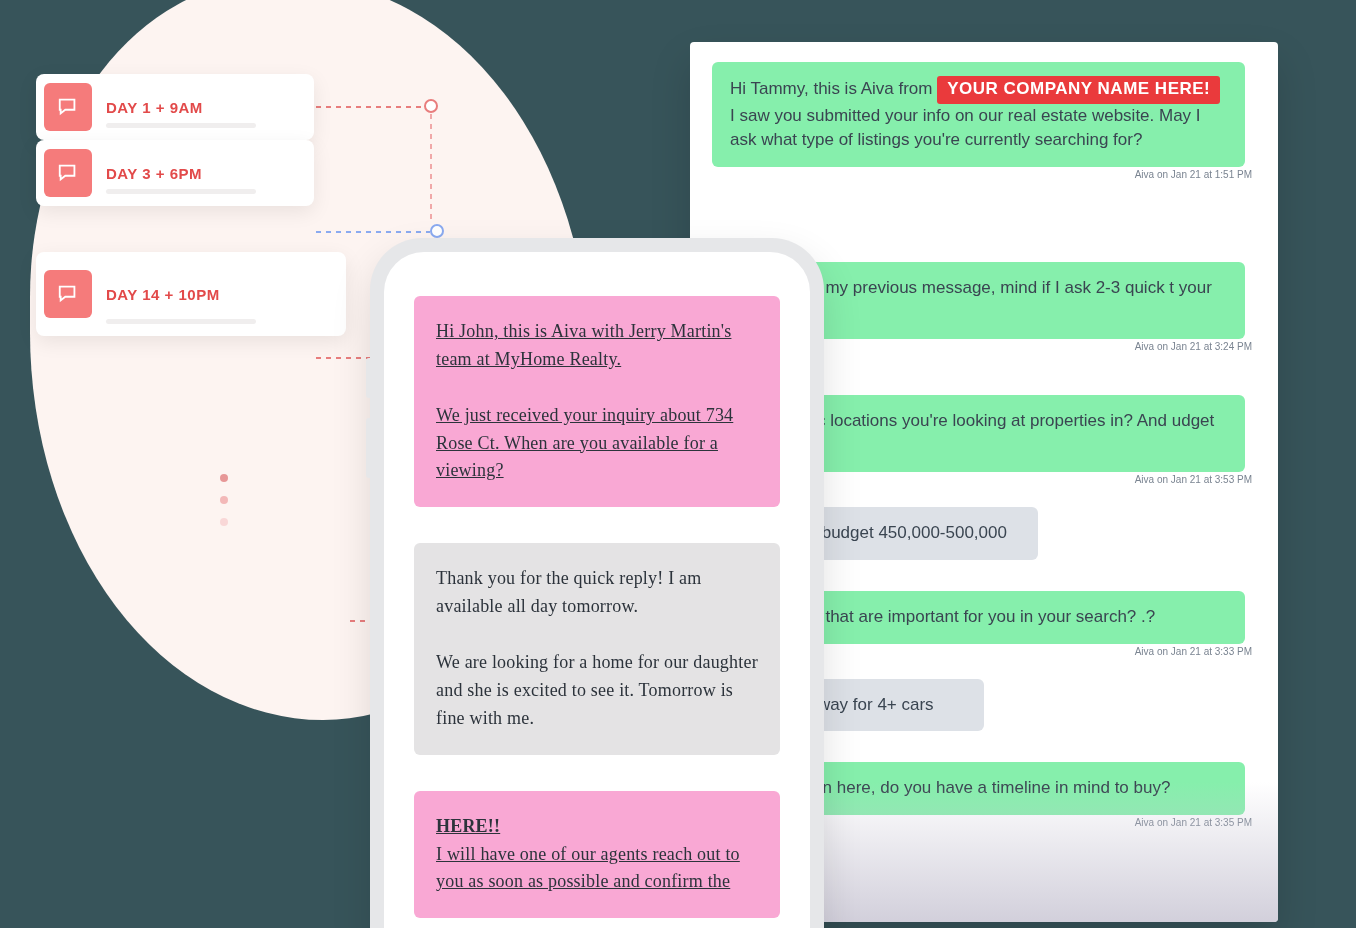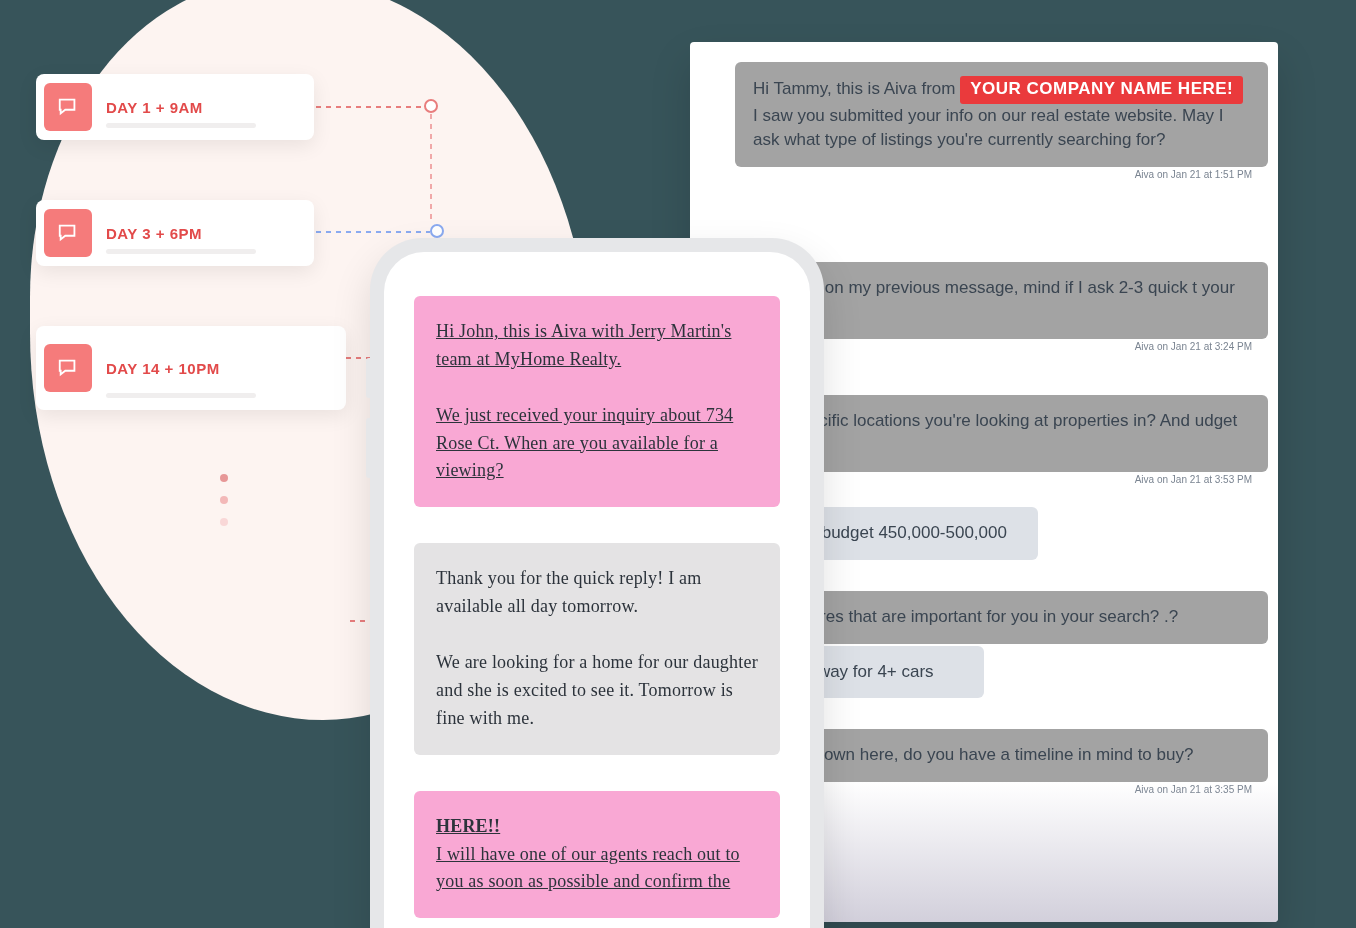--- a/index.html
+++ b/index.html
@@ -28,21 +28,20 @@
   .timeline { position: absolute; left: 36px; top: 74px; z-index: 4; }
   .tcard {
     width: 278px;
     height: 66px;
     background: #fff;
     border-radius: 8px;
     box-shadow: 0 6px 20px rgba(0,0,0,0.08);
     display: flex;
     align-items: center;
     padding: 8px;
-    margin-bottom: 60px;
     position: relative;
   }
   .tcard-lg { width: 310px; height: 84px; margin-top: 46px;}
   .ticon {
     width: 48px; height: 48px;
     border-radius: 6px;
     display: flex; align-items: center; justify-content: center;
     flex-shrink: 0;
   }
   .ticon.red { background: #f57b7b; }
@@ -93,21 +92,21 @@
   }
   .bubble {
     padding: 14px 18px;
     border-radius: 6px;
     font-size: 17px;
     line-height: 1.45;
     color: #3a4551;
     margin-bottom: 2px;
     width: 98%;
   }
-  .bubble.light { background:#a3a3a3;margin-left:23px; }
+  .bubble.light { background:#86efac; }
   .bubble.gray { background:#dde1e7; }
   .meta {
     text-align: right;
     font-size: 10px;
     color: #7a8491;
     margin: 2px 4px 22px 0;
   }
   .company-badge {
     display:inline-block;
     background:#ea3a3c;
@@ -228,20 +227,21 @@
 
   <div class="meta" style="text-align:left; margin-bottom:10px;">PM</div>
 
   <div class="bubble light">here specific locations you're looking at properties in? And udget in mind?</div>
   <div class="meta">Aiva on Jan 21 at 3:53 PM</div>
 
   <div class="bubble gray" style="width:60%;">argate area budget 450,000-500,000</div>
   <div class="meta" style="text-align:left; margin-left:4px; margin-bottom:18px;">PM</div>
 
   <div class="bubble light">2-3 features that are important for you in your search? .?</div>
+  <div class="meta">Aiva on Jan 21 at 3:33 PM</div>
 
   <div class="bubble gray" style="width:50%;">baths, driveway for 4+ cars</div>
   <div class="meta" style="text-align:left; margin-left:4px; margin-bottom:18px;">PM</div>
 
   <div class="bubble light">got that down here, do you have a timeline in mind to buy?</div>
   <div class="meta">Aiva on Jan 21 at 3:35 PM</div>
 
   <div class="fade"></div>
 </div>
 

